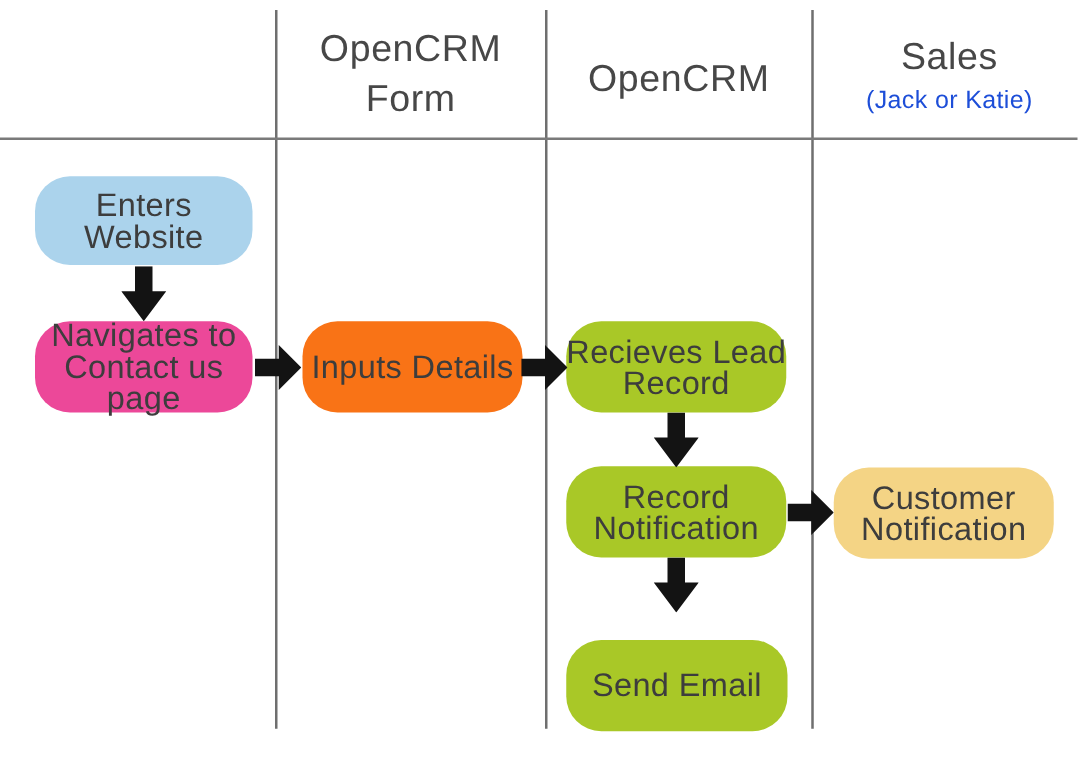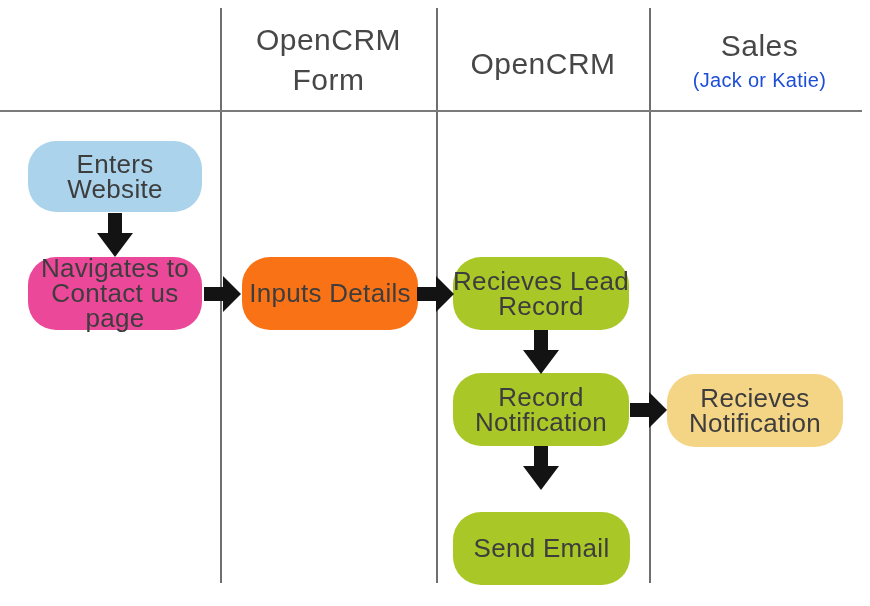--- a/index.html
+++ b/index.html
@@ -70,21 +70,21 @@
 
   <div class="box b-enters" style="background: rgb(171, 211, 236);">Enters Website</div>
   <div class="box b-navig" style="background: #ec4899;">Navigates to
 Contact us page</div>
   <div class="box b-inputs" style="background: #f97316;">Inputs Details</div>
   <div class="box b-creates" style="background: rgb(169, 200, 39);">Recieves Lead
 Record</div>
   <div class="box b-sendsnot" style="background: rgb(169, 200, 39);">Record
 Notification</div>
   <div class="box b-sendmail" style="background: rgb(169, 200, 39);">Send Email</div>
-  <div class="box b-recieves" style="background: rgb(244, 212, 133);">Recieves
+  <div class="box b-recieves" style="background: rgb(244, 212, 133);">Customer
 Notification</div>
 
   <div class="arrow a-d1">
     <svg width="36" height="44" viewBox="0 0 36 44">
         <path d="M11 0 H25 V20 H36 L18 44 L0 20 H11 Z" fill="#131313"></path>
       </svg>
   </div>
   <div class="arrow a-r1">
     <svg width="37" height="36" viewBox="0 0 37 36">
         <path d="M0 11 H19 V0 L37 18 L19 36 V25 H0 Z" fill="#131313"></path>

